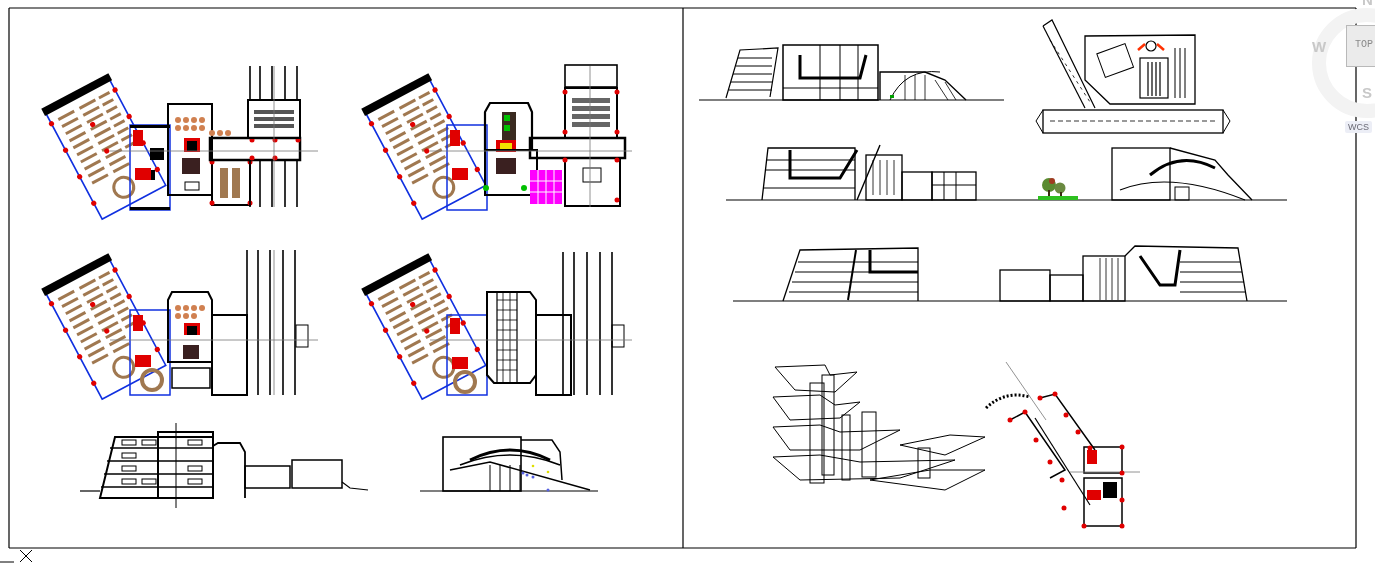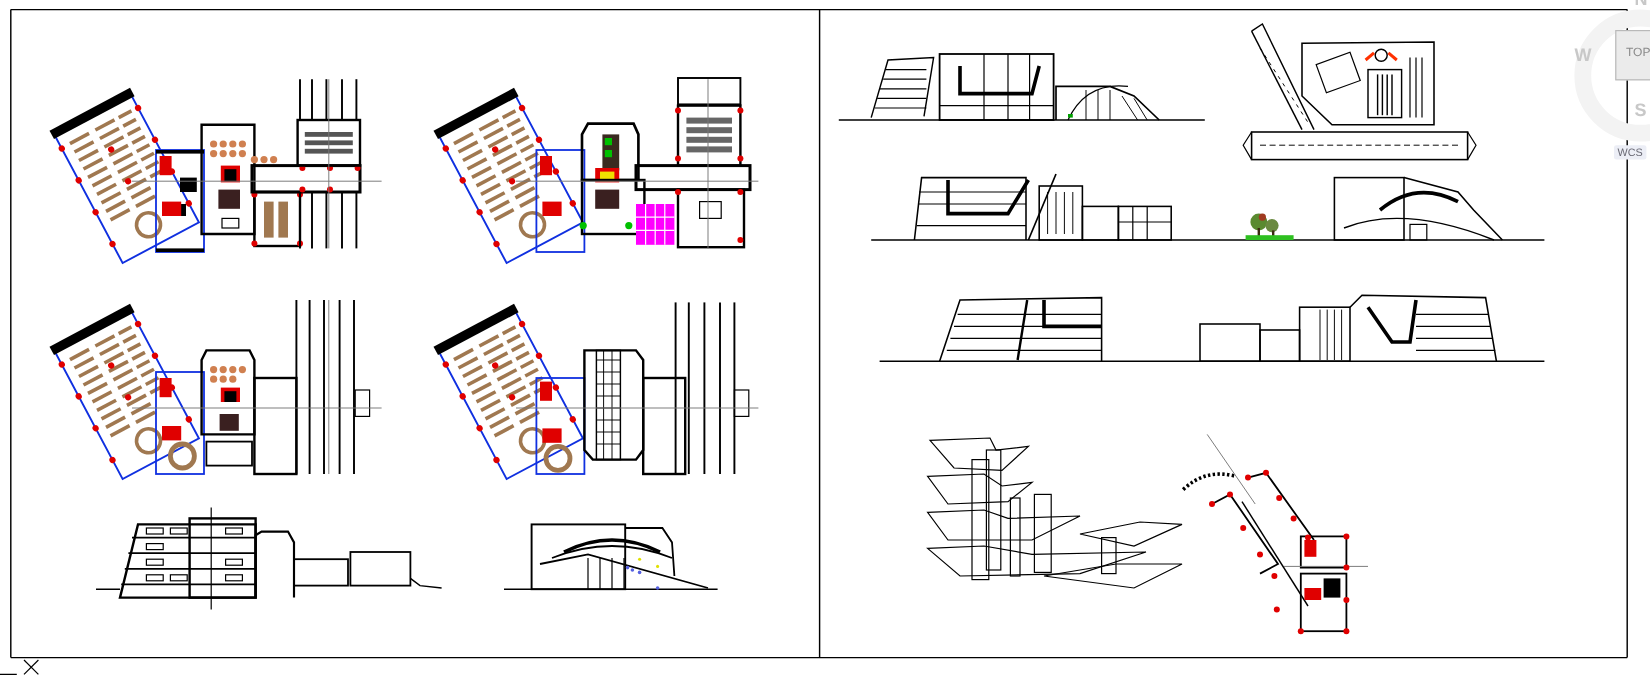--- a/index.html
+++ b/index.html
@@ -2,21 +2,21 @@
 <html><head>
 <meta charset="utf-8">
 <style>
   html,body{margin:0;padding:0;background:#ffffff;}
   body{width:1375px;height:566px;position:relative;overflow:hidden;font-family:"Liberation Sans",sans-serif;}
   #canvas{position:absolute;left:0;top:0;width:1375px;height:566px;}
   .viewcube{position:absolute;left:1300px;top:0;width:75px;height:140px;}
   .vc-ring{position:absolute;left:12px;top:8px;width:110px;height:110px;border-radius:50%;border:14px solid #f3f3f3;box-sizing:border-box;}
   .vc-letter{position:absolute;color:#c8c8c8;font-size:15px;font-weight:bold;}
   .vc-top{position:absolute;left:46px;top:25px;width:40px;height:42px;background:#ebebeb;border:1px solid #b9b9b9;box-sizing:border-box;}
-  .vc-top span{position:absolute;left:8px;top:13px;font-size:10px;color:#8a8a8a;}
+  .vc-top span{position:absolute;left:8px;top:13px;font-size:10px;color:#8a8a8a;font-family:Liberation Mono, monospace;}
   .wcs{position:absolute;left:45px;top:121px;padding:1px 3px;font-size:9px;color:#6a6a75;background:#eceef6;border-radius:2px;}
 </style>
 </head>
 <body>
 
 <svg id="canvas" viewBox="0 0 1375 566" xmlns="http://www.w3.org/2000/svg">
   <defs>
 
     <g id="plan">
 

